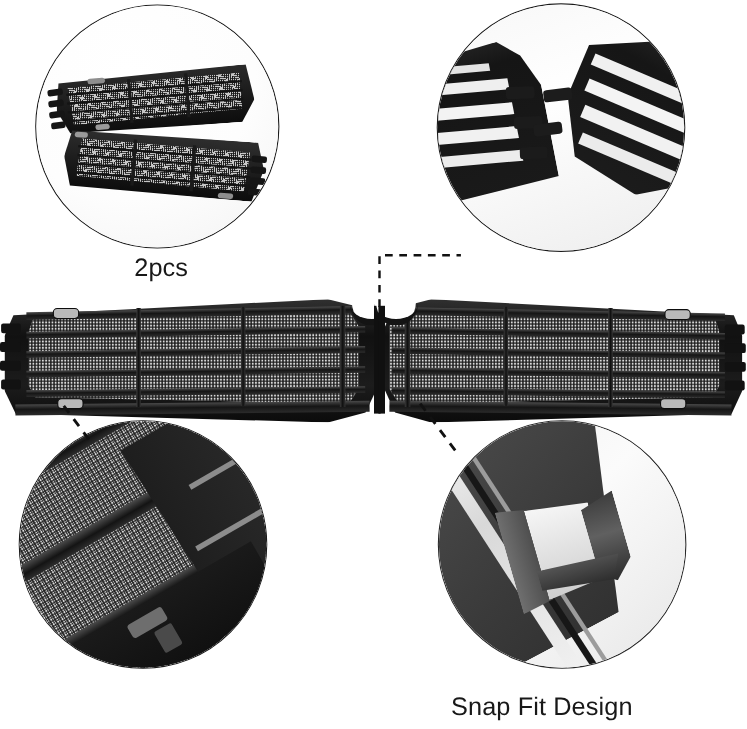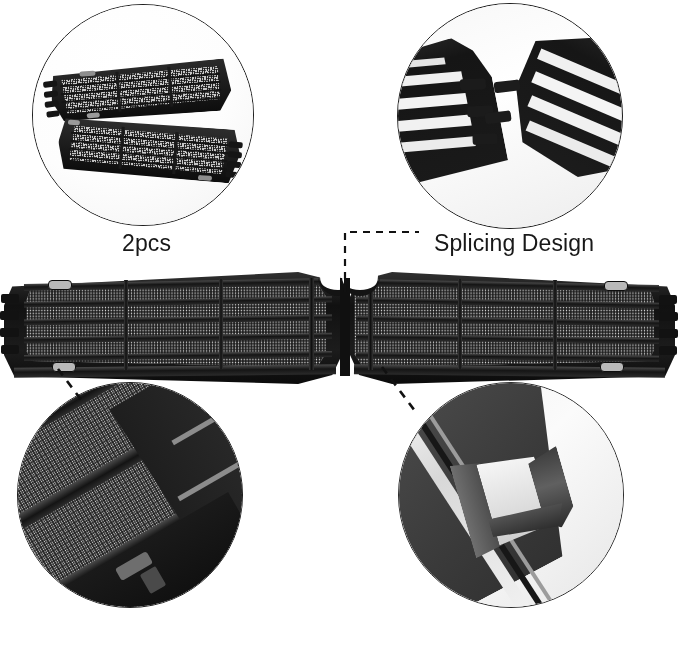--- a/index.html
+++ b/index.html
@@ -262,17 +262,17 @@
 
     <path d="M345,292 L345,232 L419,232" fill="none" stroke="#111111" stroke-width="2.2" stroke-dasharray="7 6" stroke-linecap="butt"></path>
 
     <path d="M58,369 L85,405" fill="none" stroke="#111111" stroke-width="2.6" stroke-dasharray="8 7" stroke-linecap="butt"></path>
 
     <path d="M382,367 L418,415" fill="none" stroke="#111111" stroke-width="2.6" stroke-dasharray="8 7" stroke-linecap="butt"></path>
   </svg>
 
   <div class="caption" style="left:122px;top:230px;font-size:23px;">2pcs</div>
 
-  <div class="caption" style="left:434px;top:230px;font-size:23px;">Splicing Design</div>
-
-
+
+
+  <div class="caption" style="left:410px;top:629px;font-size:23px;">Snap Fit Design</div>
 
 </div>
 
 </body></html>

